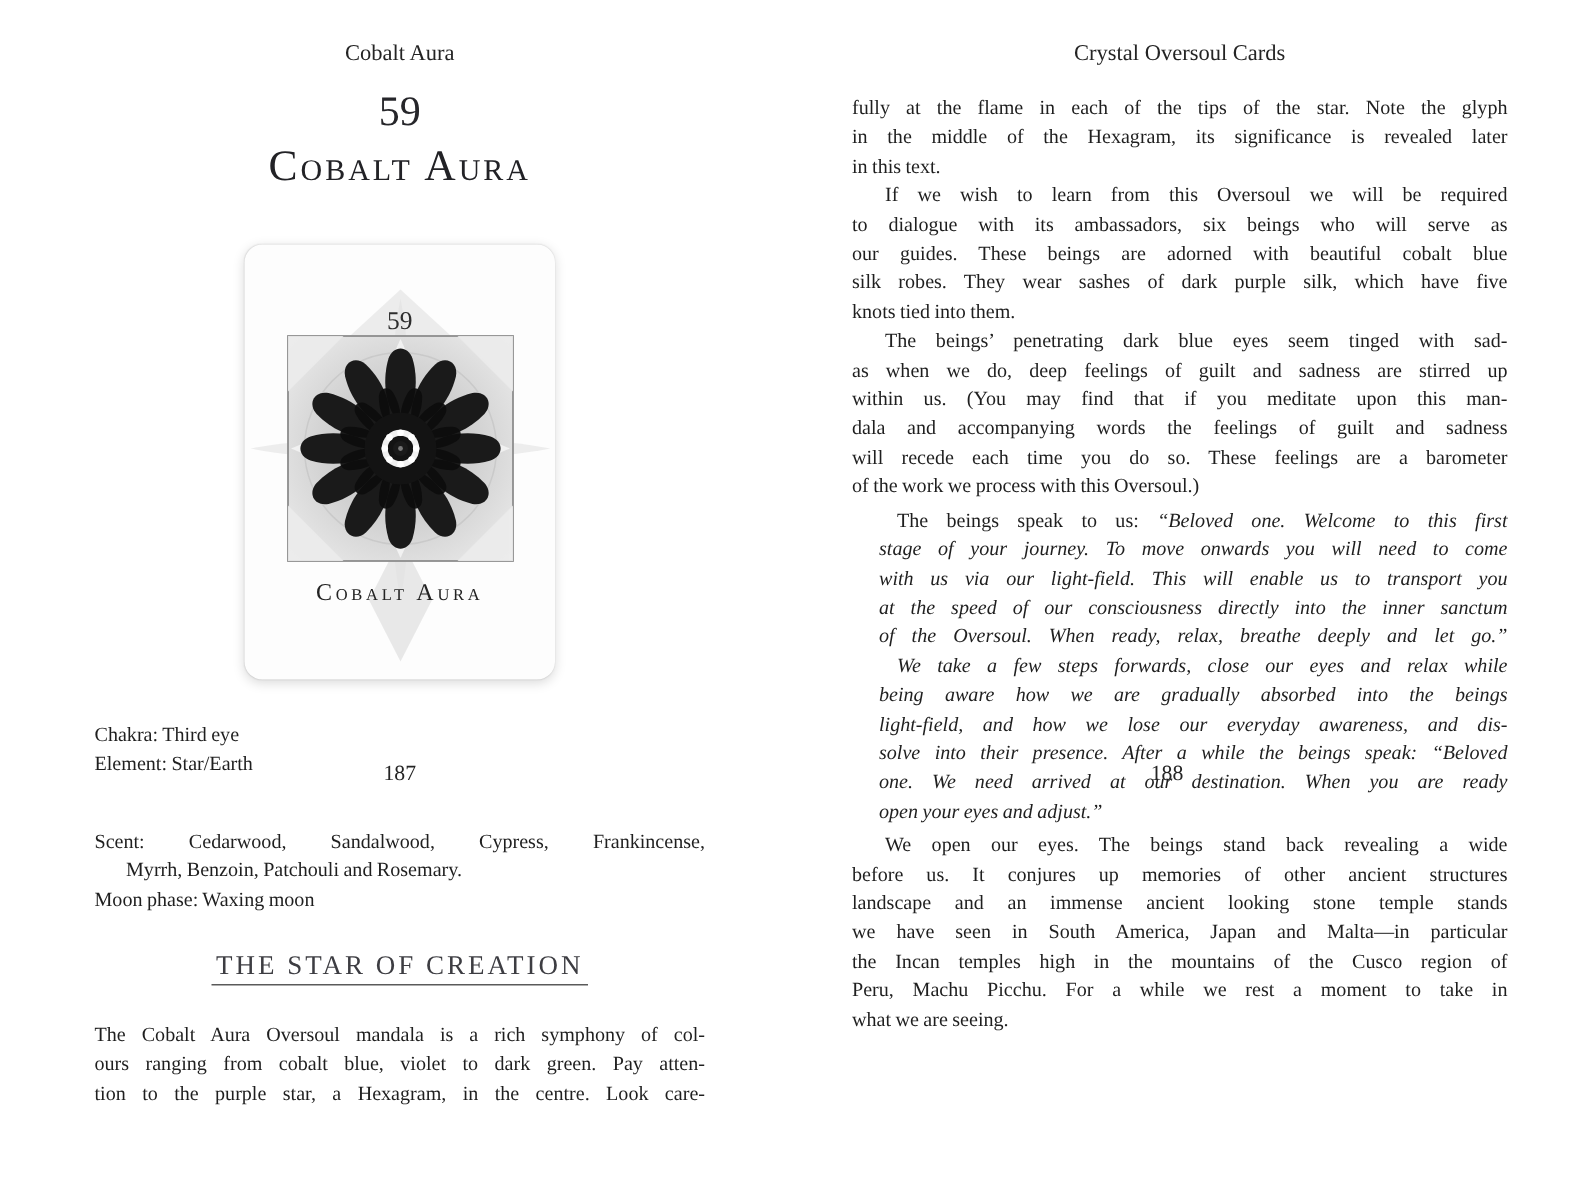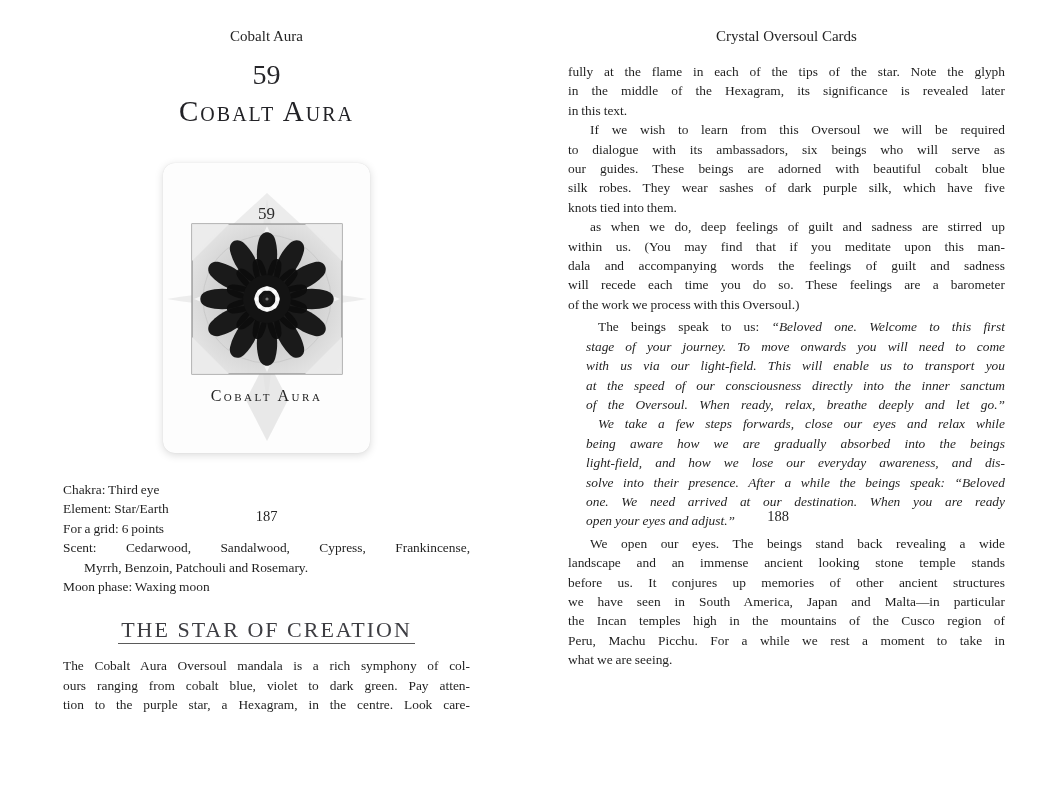--- a/index.html
+++ b/index.html
@@ -26,32 +26,32 @@
           box-shadow: 0 2px 8px rgba(0,0,0,0.15), 0 0 1px rgba(0,0,0,0.12); overflow: hidden; }
   .card svg { position: absolute; left: 0; top: 0; }
   .card-number { position: absolute; top: 41px; left: 0; width: 100%; text-align: center;
                  font-size: 17px; color: #2d2d2d; }
   .card-label  { position: absolute; top: 224px; left: 0; width: 100%; text-align: center;
                  font-variant: small-caps; letter-spacing: 2.5px; font-size: 16px; color: #232323; }
 
   
   .attributes { margin-top: 27px; font-size: 13.4px; line-height: 19.4px; word-spacing: -0.4px; }
   .attr-line b { font-weight: normal; }
-  .attr-line.just { text-align: justify; text-align-last: justify; }
+  .attr-line.just { text-align: justify; text-align-last: justify; margin-top: 32px; }
   .attr-line.ind  { padding-left: 21px; }
 
   
   .section-heading { text-align: center; margin-top: 24px; }
-  .section-heading span { display: inline-block; font-size: 22px; line-height: 20px; letter-spacing: 2px;
+  .section-heading span { display: inline-block; font-size: 18px; line-height: 20px; letter-spacing: 2px;
                           color: var(--heading-color, #3d3d42);
                           border-bottom: 1px solid var(--underline-color, #5a5a5a); padding: 0 3px 3px; }
 
   
   .body-text { font-size: 13.4px; line-height: 19.4px; word-spacing: -0.4px; }
-  .left  .body-text { margin-top: 12px; }
+  .left  .body-text { margin-top: 23px; }
   .right .body-text { margin-top: 18px; }
   .line { text-align: justify; text-align-last: justify; }
   .line.last { text-align-last: left; }
   .line.it, .line.it span { font-style: italic; }
   .para.ind .line:first-child { text-indent: 22px; }
   .para.blk { margin-left: 18px; }
   .para.blk .line:first-child { text-indent: 12px; }
   .para.gap { margin-top: 3px; }
 
   .page-number { position: absolute; bottom: 39px; text-align: center; font-size: 14.5px; color: #242424; }
@@ -153,21 +153,20 @@
           <circle r="1.6" fill="#777777"></circle>
         </g>
       </svg>
       <div class="card-number">59</div>
       <div class="card-label">Cobalt Aura</div>
     </div>
 
     <div class="attributes" id="attr-list">
         <div class="attr-line"><b>Chakra:</b> Third eye</div>
         <div class="attr-line"><b>Element:</b> Star/Earth</div>
-        <div class="attr-line"><b>For a grid</b>: 6 points</div>
         <div class="attr-line just"><b>Scent:</b> Cedarwood, Sandalwood, Cypress, Frankincense,</div>
         <div class="attr-line ind">Myrrh, Benzoin, Patchouli and Rosemary.</div>
         <div class="attr-line"><b>Moon phase:</b> Waxing moon</div>
       </div>
 
     <div class="section-heading">
       <span>THE STAR OF CREATION</span>
     </div>
 
     <div class="body-text" id="left-paras">
@@ -190,20 +189,21 @@
           <div class="line last">in this text.</div>
         </div>
         <div class="para ind">
           <div class="line">If we wish to learn from this Oversoul we will be required</div>
           <div class="line">to dialogue with its ambassadors, six beings who will serve as</div>
           <div class="line">our guides. These beings are adorned with beautiful cobalt blue</div>
           <div class="line">silk robes. They wear sashes of dark purple silk, which have five</div>
           <div class="line last">knots tied into them.</div>
         </div>
         <div class="para ind">
+          <div class="line">The beings’ penetrating dark blue eyes seem tinged with sad-</div>
           <div class="line">as when we do, deep feelings of guilt and sadness are stirred up</div>
           <div class="line">within us. (You may find that if you meditate upon this man-</div>
           <div class="line">dala and accompanying words the feelings of guilt and sadness</div>
           <div class="line">will recede each time you do so. These feelings are a barometer</div>
           <div class="line last">of the work we process with this Oversoul.)</div>
         </div>
         <div class="para blk gap">
           <div class="line"><span>The beings speak to us: </span><i>“Beloved one. Welcome to this first</i></div>
           <div class="line it">stage of your journey. To move onwards you will need to come</div>
           <div class="line it">with us via our light-field. This will enable us to transport you</div>
@@ -213,22 +213,22 @@
         <div class="para blk">
           <div class="line it">We take a few steps forwards, close our eyes and relax while</div>
           <div class="line it">being aware how we are gradually absorbed into the beings</div>
           <div class="line it">light-field, and how we lose our everyday awareness, and dis-</div>
           <div class="line it">solve into their presence. After a while the beings speak: “Beloved</div>
           <div class="line it">one. We need arrived at our destination. When you are ready</div>
           <div class="line last it">open your eyes and adjust.”</div>
         </div>
         <div class="para ind gap">
           <div class="line">We open our eyes. The beings stand back revealing a wide</div>
+          <div class="line">before us. It conjures up memories of other ancient structures</div>
           <div class="line">landscape and an immense ancient looking stone temple stands</div>
-          <div class="line">before us. It conjures up memories of other ancient structures</div>
           <div class="line">we have seen in South America, Japan and Malta—in particular</div>
           <div class="line">the Incan temples high in the mountains of the Cusco region of</div>
           <div class="line">Peru, Machu Picchu. For a while we rest a moment to take in</div>
           <div class="line last">what we are seeing.</div>
         </div>
       </div>
     <div class="page-number">188</div>
   </div>
 
 </div>

